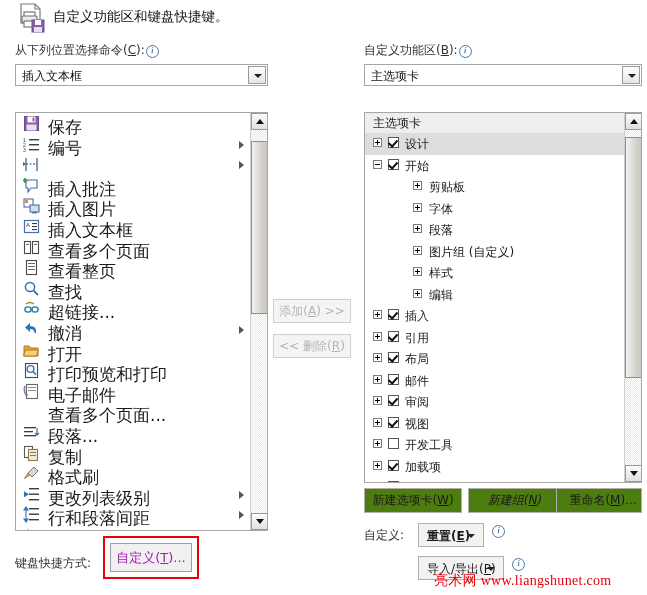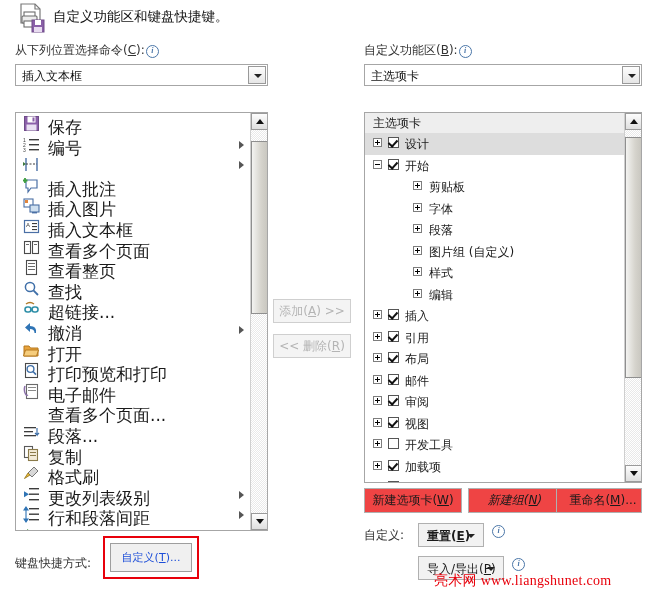--- a/index.html
+++ b/index.html
@@ -143,21 +143,21 @@
   .trow.lv0 .exp{left:8px;}
   .trow.lv0 .cb{left:23px;}
   .trow.lv0 .tlabel{left:40px;}
   
   .trow.lv1 .exp{left:48px;}
   .trow.lv1 .tlabel{left:64px;}
 
   
   .btn{
     position:absolute;box-sizing:border-box;
-    border:1px solid #b0b0b0;background:#ef4444;
+    border:1px solid #b0b0b0;background:#4d7c0f;
     font-size:12px;color:#1a1a1a;text-align:center;
   }
   #btn-newtab{left:364px;top:488px;width:98px;height:25px;line-height:23px;}
   #btn-newgroup{left:468px;top:488px;width:94px;height:25px;line-height:23px;font-style:italic;}
   #btn-rename{left:556px;top:488px;width:86px;height:25px;line-height:23px;padding-left:8px;}
 
   #lbl-customize{left:364px;top:527px;font-size:12px;color:#333;}
   .splitbtn{
     position:absolute;box-sizing:border-box;
     border:1px solid #b0b0b0;background:#f2f2f2;
@@ -173,22 +173,22 @@
   #btn-reset .cv{right:8px;}
   #btn-import{left:418px;top:556px;width:86px;}
   #btn-import .cv{right:8px;}
   #info-reset{left:491px;top:525px;}
   #info-import{left:511px;top:558px;}
 
   
   #lbl-kbd{left:15px;top:555px;font-size:12px;color:#333;}
   #btn-kbd{
     left:110px;top:543px;width:82px;height:29px;line-height:27px;
-    border:1px solid #9e9e9e;background:#f0f0f0;font-size:11px;
-    text-align:center;box-sizing:border-box;position:absolute;color:#1d4ed8;
+    border:1px solid #9e9e9e;background:#f0f0f0;font-size:13px;
+    text-align:center;box-sizing:border-box;position:absolute;color:#a21caf;
   }
   #kbd-highlight{
     left:103px;top:536px;width:96px;height:43px;
     border:2px solid #e8000b;box-sizing:border-box;position:absolute;
     pointer-events:none;
   }
 
   
   #watermark{left:434px;top:572px;font-family:"Liberation Serif",serif;
     font-size:14px;color:#e8000b;letter-spacing:.3px;white-space:nowrap;}

